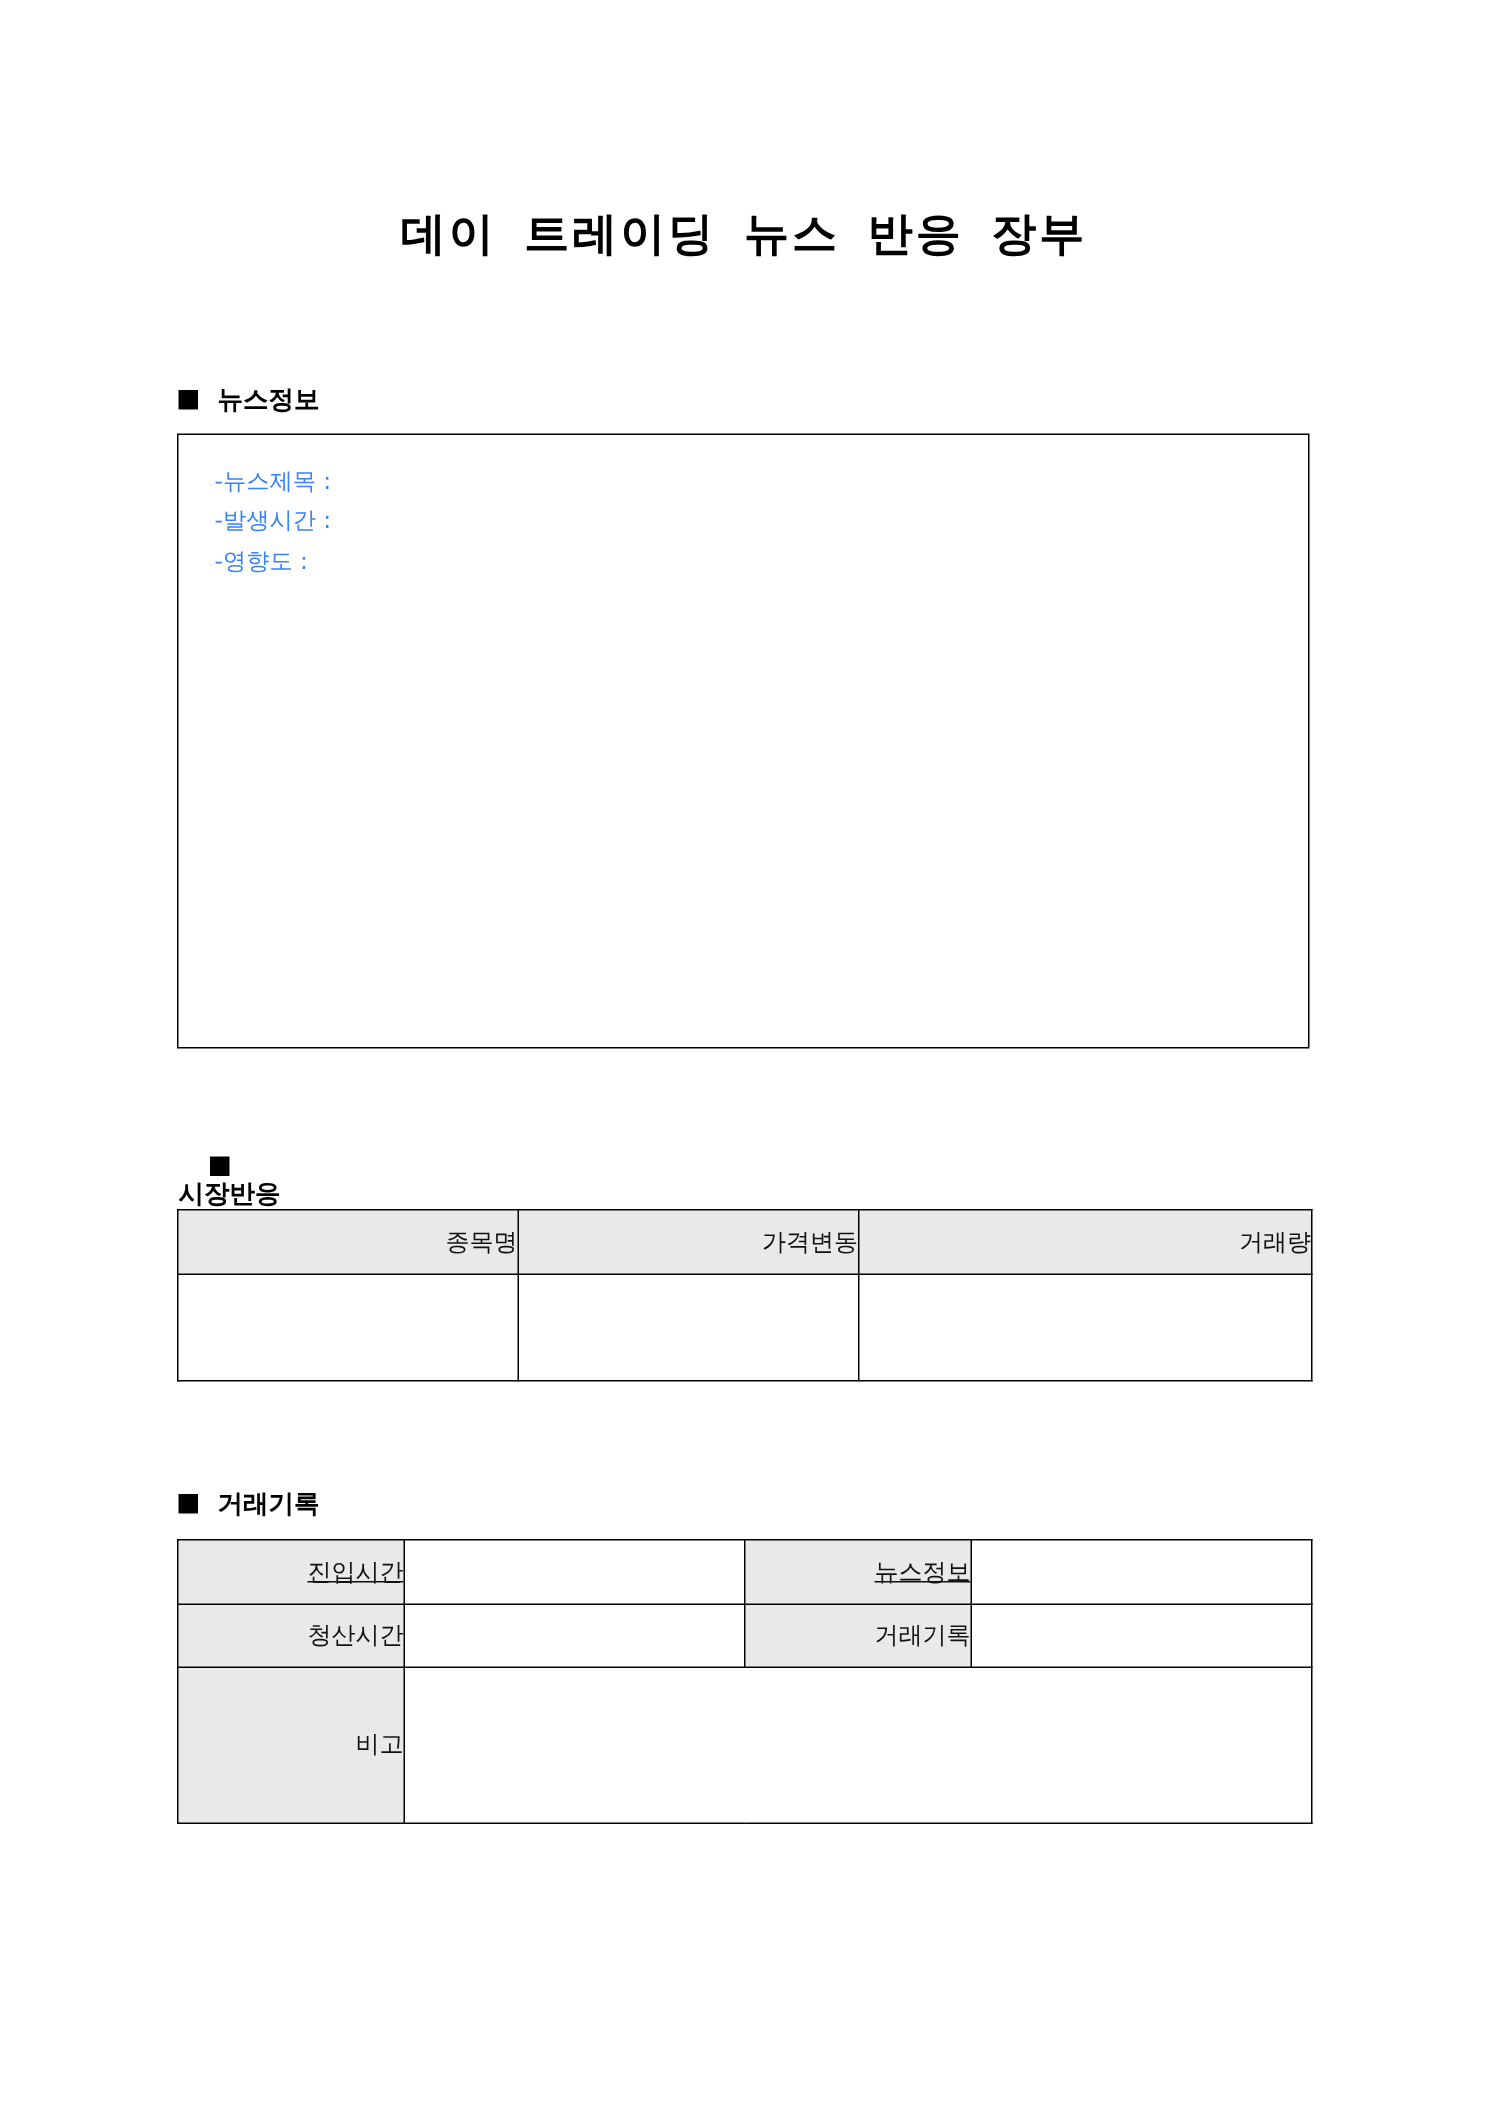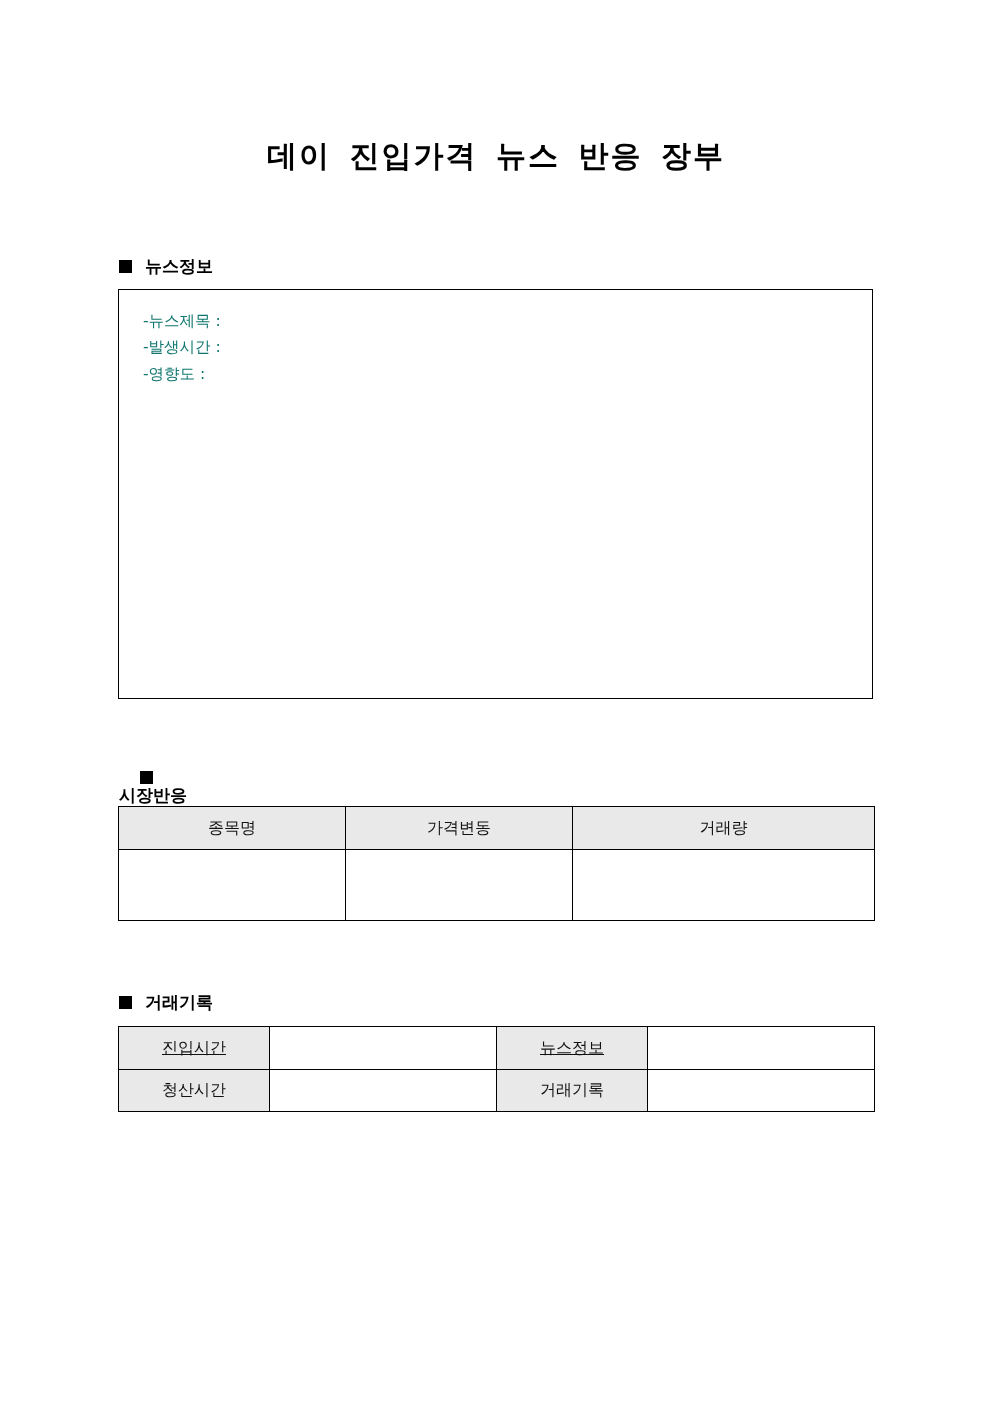--- a/index.html
+++ b/index.html
@@ -1,31 +1,31 @@
 <!DOCTYPE html>
 <html><head>
 <meta charset="utf-8">
 <style>
   html, body { margin: 0; padding: 0; background: #ffffff; }
   body { width: 992px; height: 1403px; position: relative; font-family: "DejaVu Sans", "Liberation Sans", sans-serif; color: #111; overflow: hidden; }
   .title { position: absolute; left: 0; width: 992px; top: 136px; text-align: center; font-size: 30px; font-weight: bold; letter-spacing: 2px; word-spacing: 6px; color: #000; }
   .sec-head { position: absolute; left: 119px; font-size: 17px; font-weight: bold; color: #000; display: flex; align-items: center; }
   .sec-head .sq { display: inline-block; width: 13px; height: 13px; background: #000; margin-right: 13px; }
   .news-box { position: absolute; left: 118px; top: 289px; width: 755px; height: 410px; border: 1px solid #000; box-sizing: border-box; }
-  .news-line { position: absolute; left: 24px; font-size: 15.5px; color: #0f766e; }
+  .news-line { position: absolute; left: 24px; font-size: 15.5px; color: #3b82f6; }
   table { border-collapse: collapse; position: absolute; table-layout: fixed; }
-  td { border: 1.3px solid #000; padding: 0; font-size: 16px; text-align: center; vertical-align: middle; color: #111; }
+  td { border: 1.3px solid #000; padding: 0; font-size: 16px; text-align: right; vertical-align: middle; color: #111; }
   td.hd { background: #e9e9e9; }
   #market { left: 118px; top: 806px; width: 756px; }
   #trade { left: 118px; top: 1026px; width: 756px; }
 </style>
 </head>
 <body>
 
-<div class="title">데이 진입가격 뉴스 반응 장부</div>
+<div class="title">데이 트레이딩 뉴스 반응 장부</div>
 
 <div class="sec-head" style="top:255px;">
   <span class="sq"></span>
   <span>뉴스정보</span>
 </div>
 <div class="news-box">
   <div class="news-line" style="top:21px;">
     <span>-뉴스제목 :</span>
     <span></span>
   </div>
@@ -80,14 +80,18 @@
     <td></td>
     <td class="hd">뉴스정보</td>
     <td></td>
   </tr>
   <tr style="height:42px;">
     <td class="hd">청산시간</td>
     <td></td>
     <td class="hd">거래기록</td>
     <td></td>
   </tr>
+  <tr style="height:104px;">
+    <td class="hd">비고</td>
+    <td colspan="3"></td>
+  </tr>
 </tbody>
   </table>
 
 </body></html>

